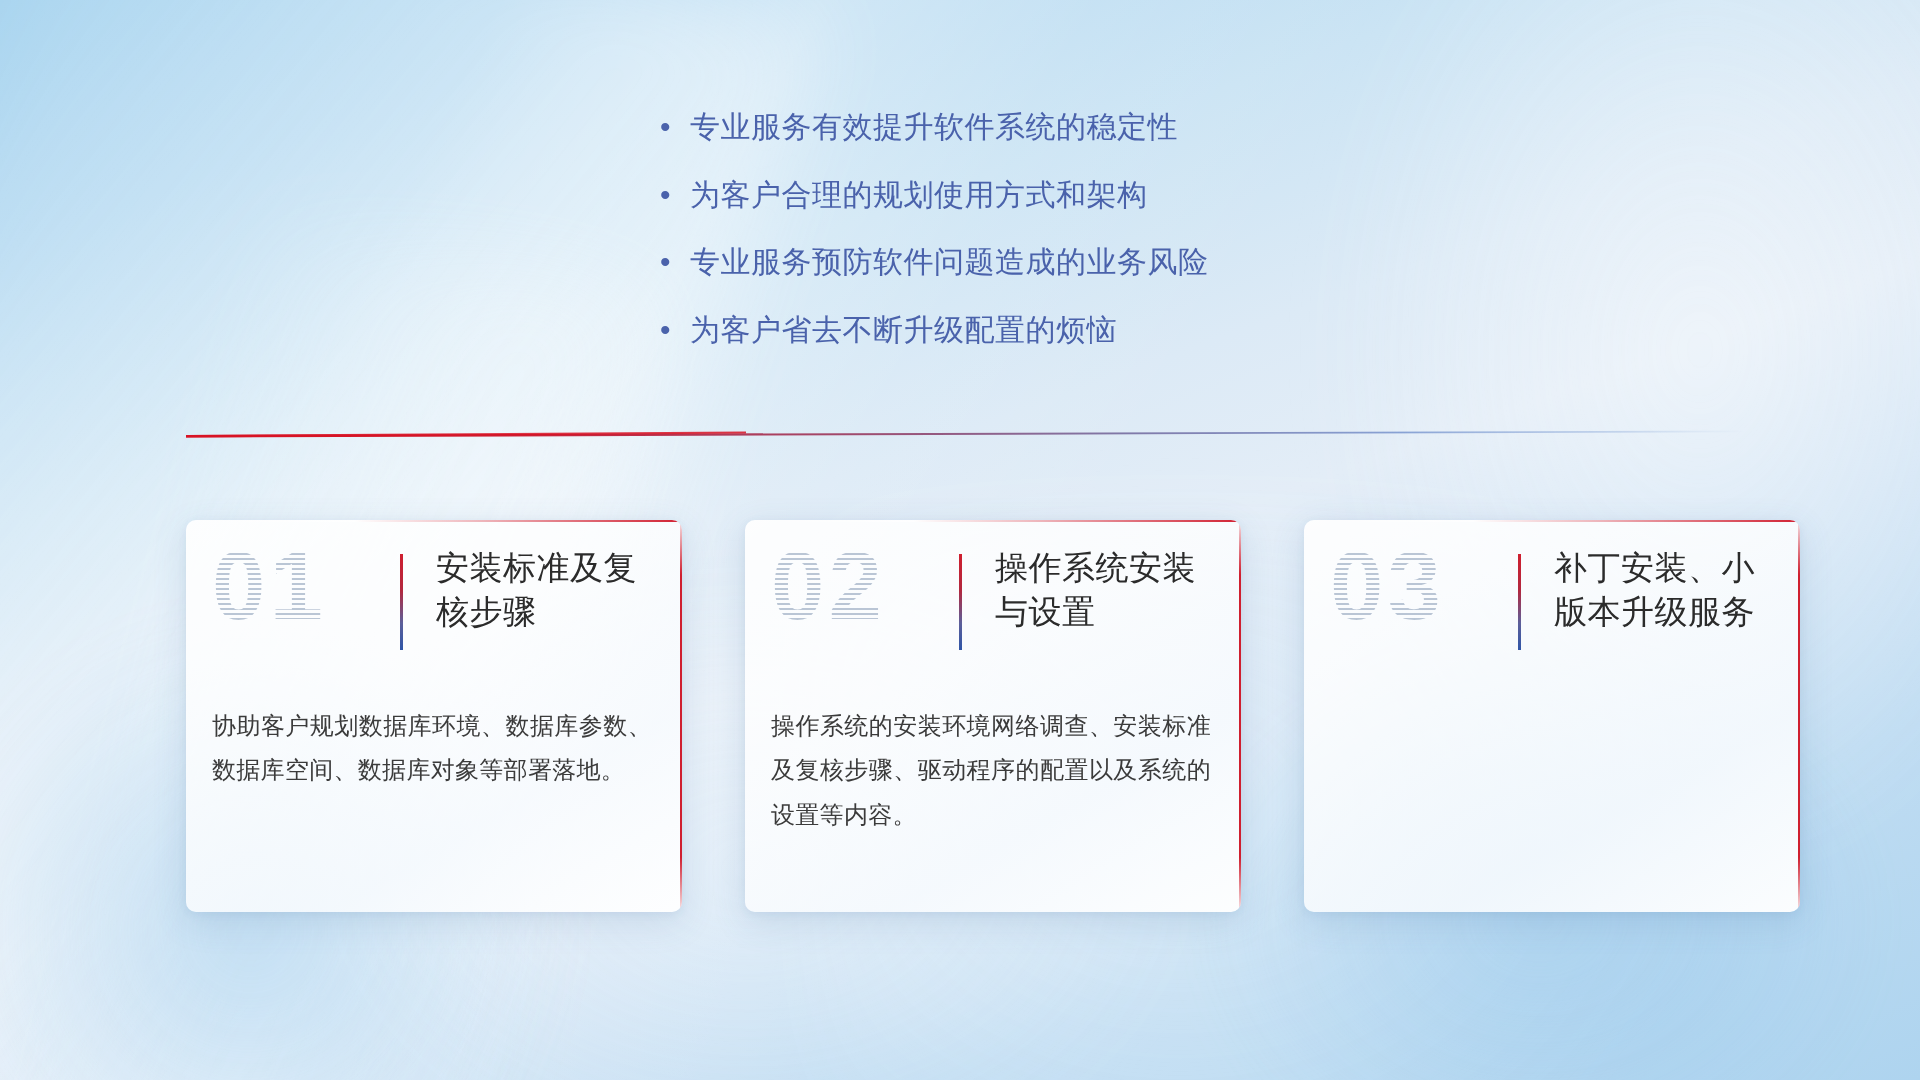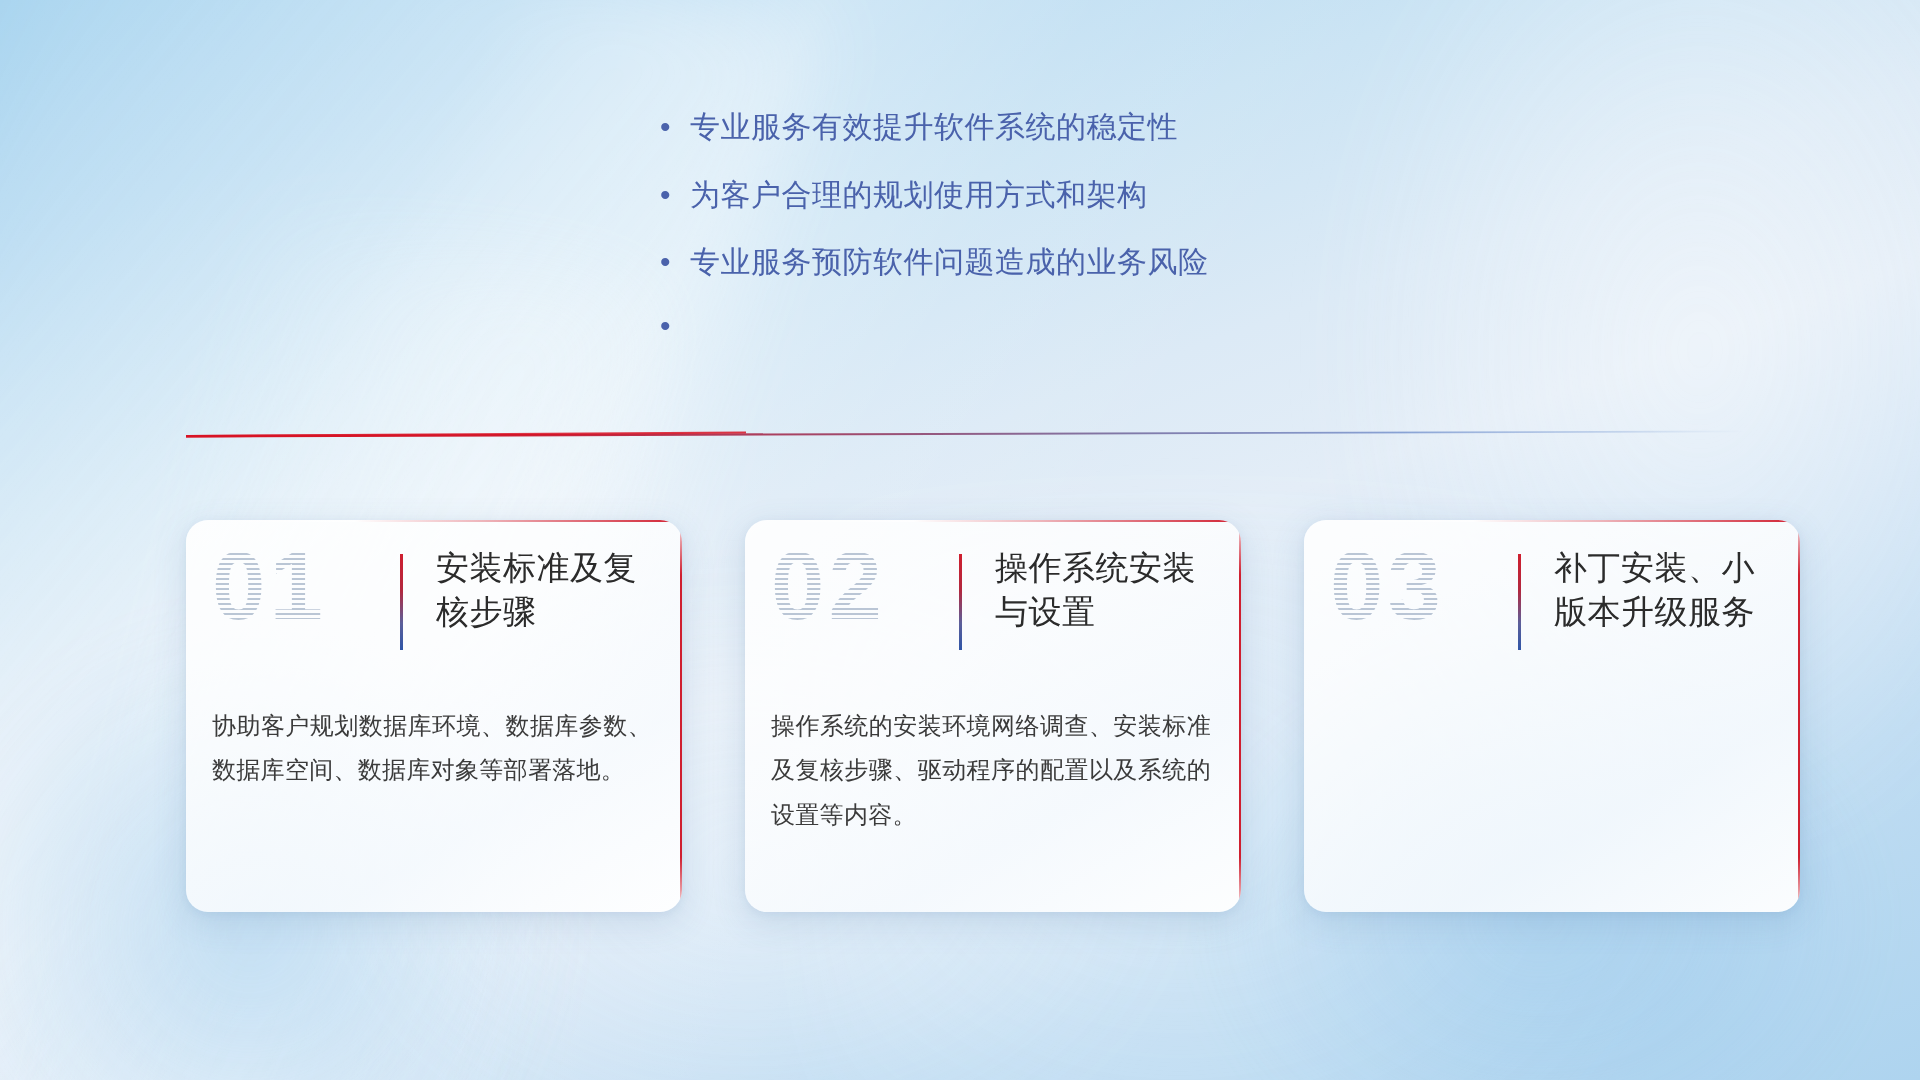--- a/index.html
+++ b/index.html
@@ -137,21 +137,21 @@
     top: 520px;
     width: 1614px;
     display: flex;
     justify-content: space-between;
     z-index: 5;
   }
   .card {
     position: relative;
     width: 496px;
     height: 392px;
-    border-radius: 22px;
+    border-radius: 10px;
     background:
       linear-gradient(150deg, rgba(255,255,255,0.92) 0%, rgba(255,255,255,0.80) 38%, rgba(248,251,254,0.88) 70%, rgba(255,255,255,0.95) 100%);
     box-shadow: 0 10px 34px rgba(70,110,160,0.16), 0 2px 8px rgba(70,110,160,0.08);
     overflow: hidden;
   }
   
   .card::after {
     content: "";
     position: absolute;
     right: 0; top: 0;
@@ -252,20 +252,21 @@
       <span class="bullet-text">为客户合理的规划使用方式和架构</span>
     </div>
 
     <div class="bullet-row">
       <span class="bullet-dot">•</span>
       <span class="bullet-text">专业服务预防软件问题造成的业务风险</span>
     </div>
 
     <div class="bullet-row">
       <span class="bullet-dot">•</span>
+      <span class="bullet-text">为客户省去不断升级配置的烦恼</span>
     </div>
 
   </div>
 
   <div id="divider">
     <svg width="1560" height="16" viewBox="0 0 1560 16" preserveAspectRatio="none">
       <defs>
         <linearGradient id="divGrad" x1="0" y1="0" x2="1" y2="0">
           <stop offset="0%" stop-color="#d81324" stop-opacity="1"></stop>
           <stop offset="22%" stop-color="#cb1f34" stop-opacity="1"></stop>

